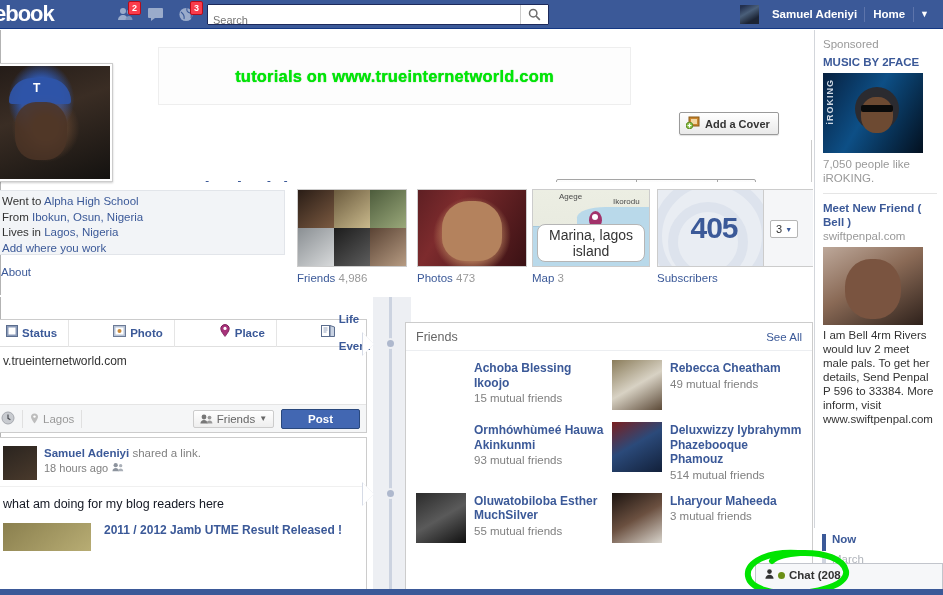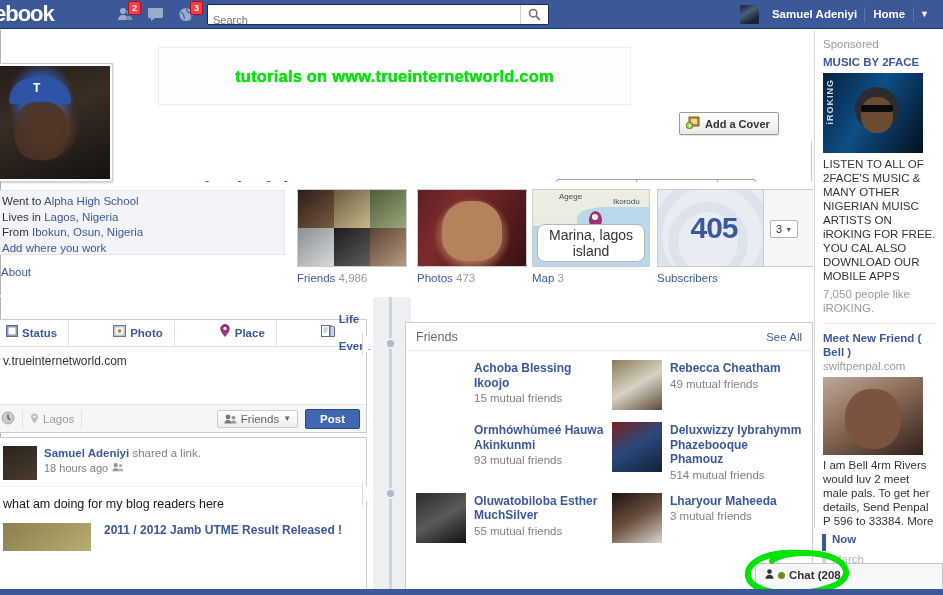--- a/index.html
+++ b/index.html
@@ -192,21 +192,21 @@
   .ctab { display:flex; align-items:center; gap:4px; font-size:11.5px; font-weight:bold;
       color:#3b5998; padding:0 11px; height:27px; line-height:27px; cursor:pointer; }
   .ctab + .ctab { border-left:1px solid #e5e5e5;padding-left:44px; }
   .ctextbox { height:57px; padding:7px 8px; font-size:12px; color:#333; }
   .cfoot { height:28px; border-top:1px solid #e5e5e5; background:#f5f6f7; display:flex; align-items:center; padding:0 6px; }
   .cfoot .sep { width:1px; height:18px; background:#e0e0e0; margin:0 7px; }
   .grayitem { display:flex; align-items:center; gap:4px; color:#999; font-size:11.5px; }
   .audience { margin-left:auto; display:flex; align-items:center; gap:4px; color:#666; font-size:11.5px;
       border:1px solid #ccc; background:linear-gradient(#fff,#eee); border-radius:2px; padding:2px 6px; cursor:pointer; }
   .postbtn { margin-left:7px; background:#4267b2; border:1px solid #29487d; color:#fff;
-      font-weight:bold; font-size:11.5px; border-radius:2px; padding:3px 14px; cursor:pointer; }
+      font-weight:bold; font-size:11.5px; border-radius:2px; padding:3px 26px; cursor:pointer; }
 
   
   .post { position:absolute; left:-6px; top:140px; width:372px; background:#fff;
       border:1px solid #ccc; border-left:0; border-bottom:0; height:160px; }
   .phead { display:flex; padding:8px 8px 6px 8px; }
   .pavatar { width:34px; height:34px; background:linear-gradient(150deg,#2a241f,#4a3a2c); flex:0 0 34px; }
   .pmeta { margin-left:7px; font-size:11.5px; line-height:15px; }
   .pmeta .pn { font-weight:bold; color:#3b5998; }
   .pmeta .pg { color:#808080; }
   .pmeta .ptime { color:#808080; font-size:11px; display:flex; align-items:center; gap:4px; }
@@ -368,22 +368,22 @@
         <span style="font-size:8px;color:#444;">▼</span>
       </div>
     </div>
   </div>
 </div>
 
 <div class="tiles">
 
   <div class="infobox">
     <div><span>Went to </span><a>Alpha High School</a></div>
+    <div><span>From </span><a>Ibokun, Osun, Nigeria</a></div>
     <div><span>Lives in </span><a>Lagos, Nigeria</a></div>
-    <div><span>From </span><a>Ibokun, Osun, Nigeria</a></div>
     <div><a>Add where you work</a></div>
   </div>
   <div class="aboutlink">About</div>
 
   <div class="tile" style="left:296px;">
     <div class="tilebox" style="width:110px;height:78px;">
       <div class="friendsgrid">
         <div class="fg" style="background:linear-gradient(140deg,#2a1d16,#7b5a41);"></div>
         <div class="fg" style="background:linear-gradient(140deg,#6b5b3e,#c9b98c);"></div>
         <div class="fg" style="background:linear-gradient(140deg,#4d5c3c,#9aa87a);"></div>
@@ -626,21 +626,20 @@
   <div class="sponsored">Sponsored</div>
 
   <div>
     <div class="adtitle">MUSIC BY 2FACE</div>
     <div class="adimg1">
       <div class="vt">iROKING</div>
       <div class="hd"></div>
       <div class="fc"></div>
       <div class="gl"></div>
     </div>
-    <div class="adbody">LISTEN TO ALL OF 2FACE'S MUSIC &amp; MANY OTHER NIGERIAN MUISC ARTISTS ON iROKING FOR FREE. YOU CAL ALSO DOWNLOAD OUR MOBILE APPS</div>
     <div class="adlikes">7,050 people like iROKING.</div>
   </div>
 
   <div class="adsep"></div>
 
   <div>
     <div class="adtitle">Meet New Friend ( Bell )</div>
     <div class="adurl">swiftpenpal.com</div>
     <div class="adimg2">
       <div class="f2"></div>

